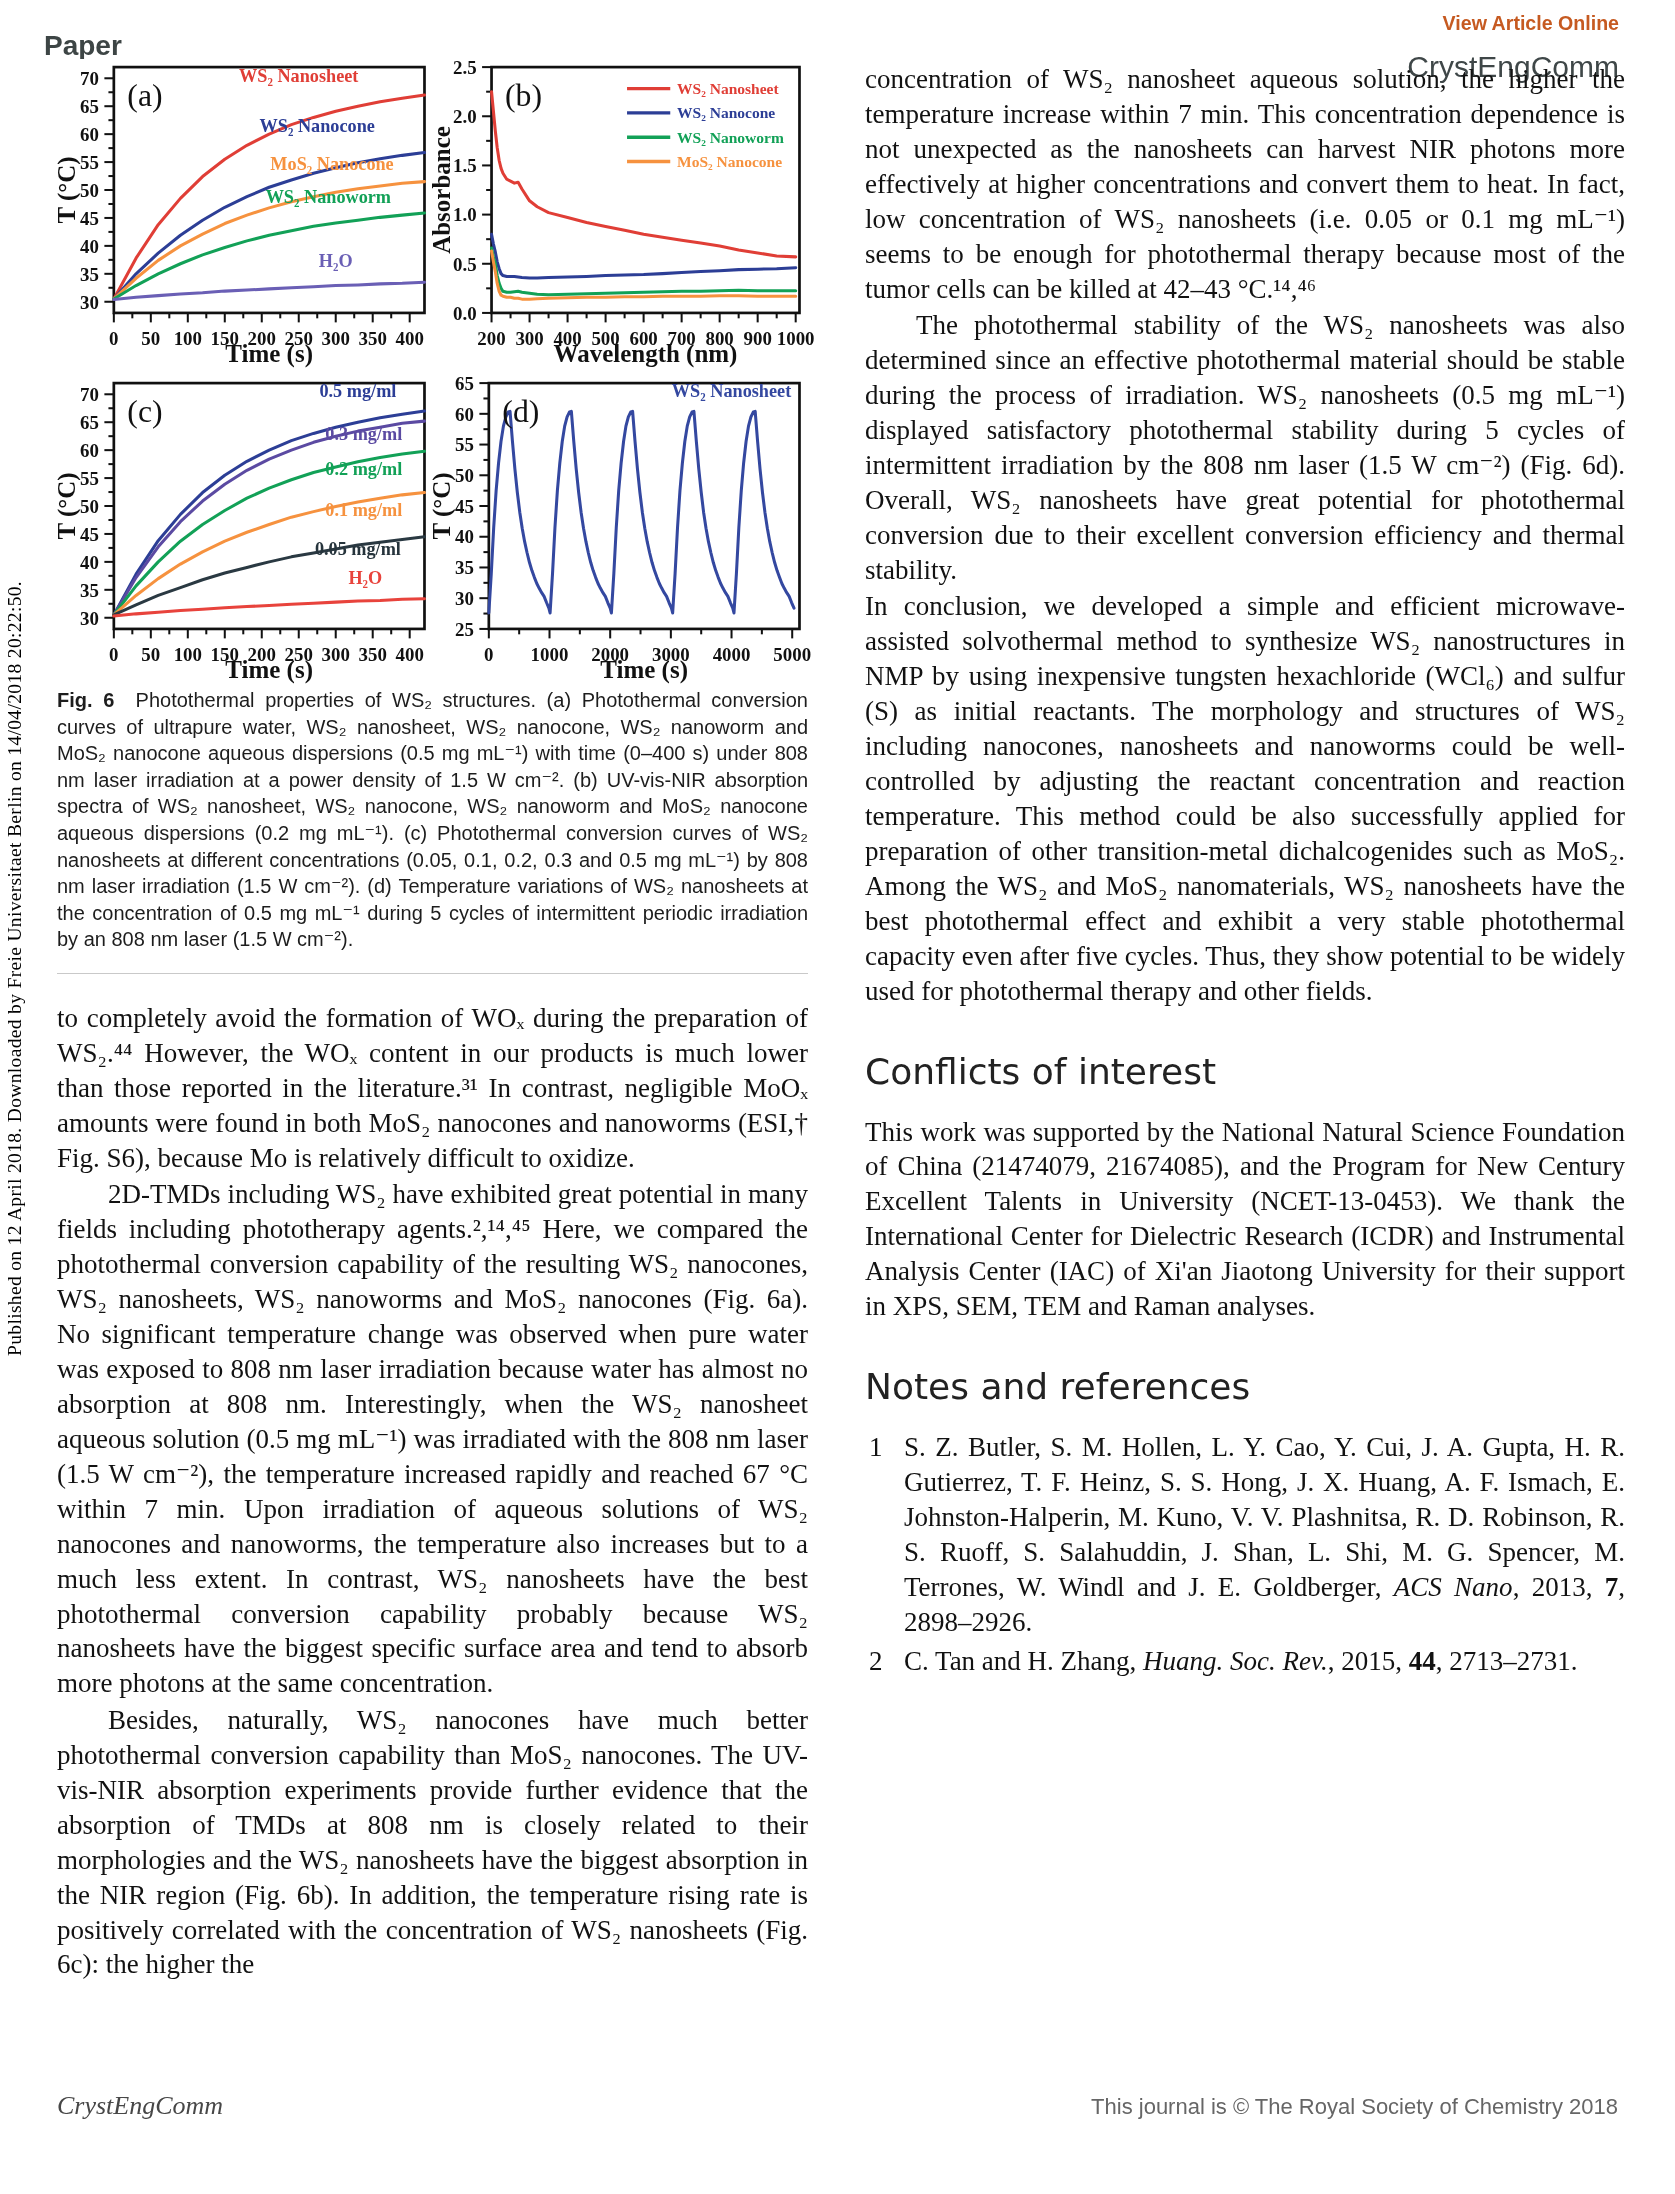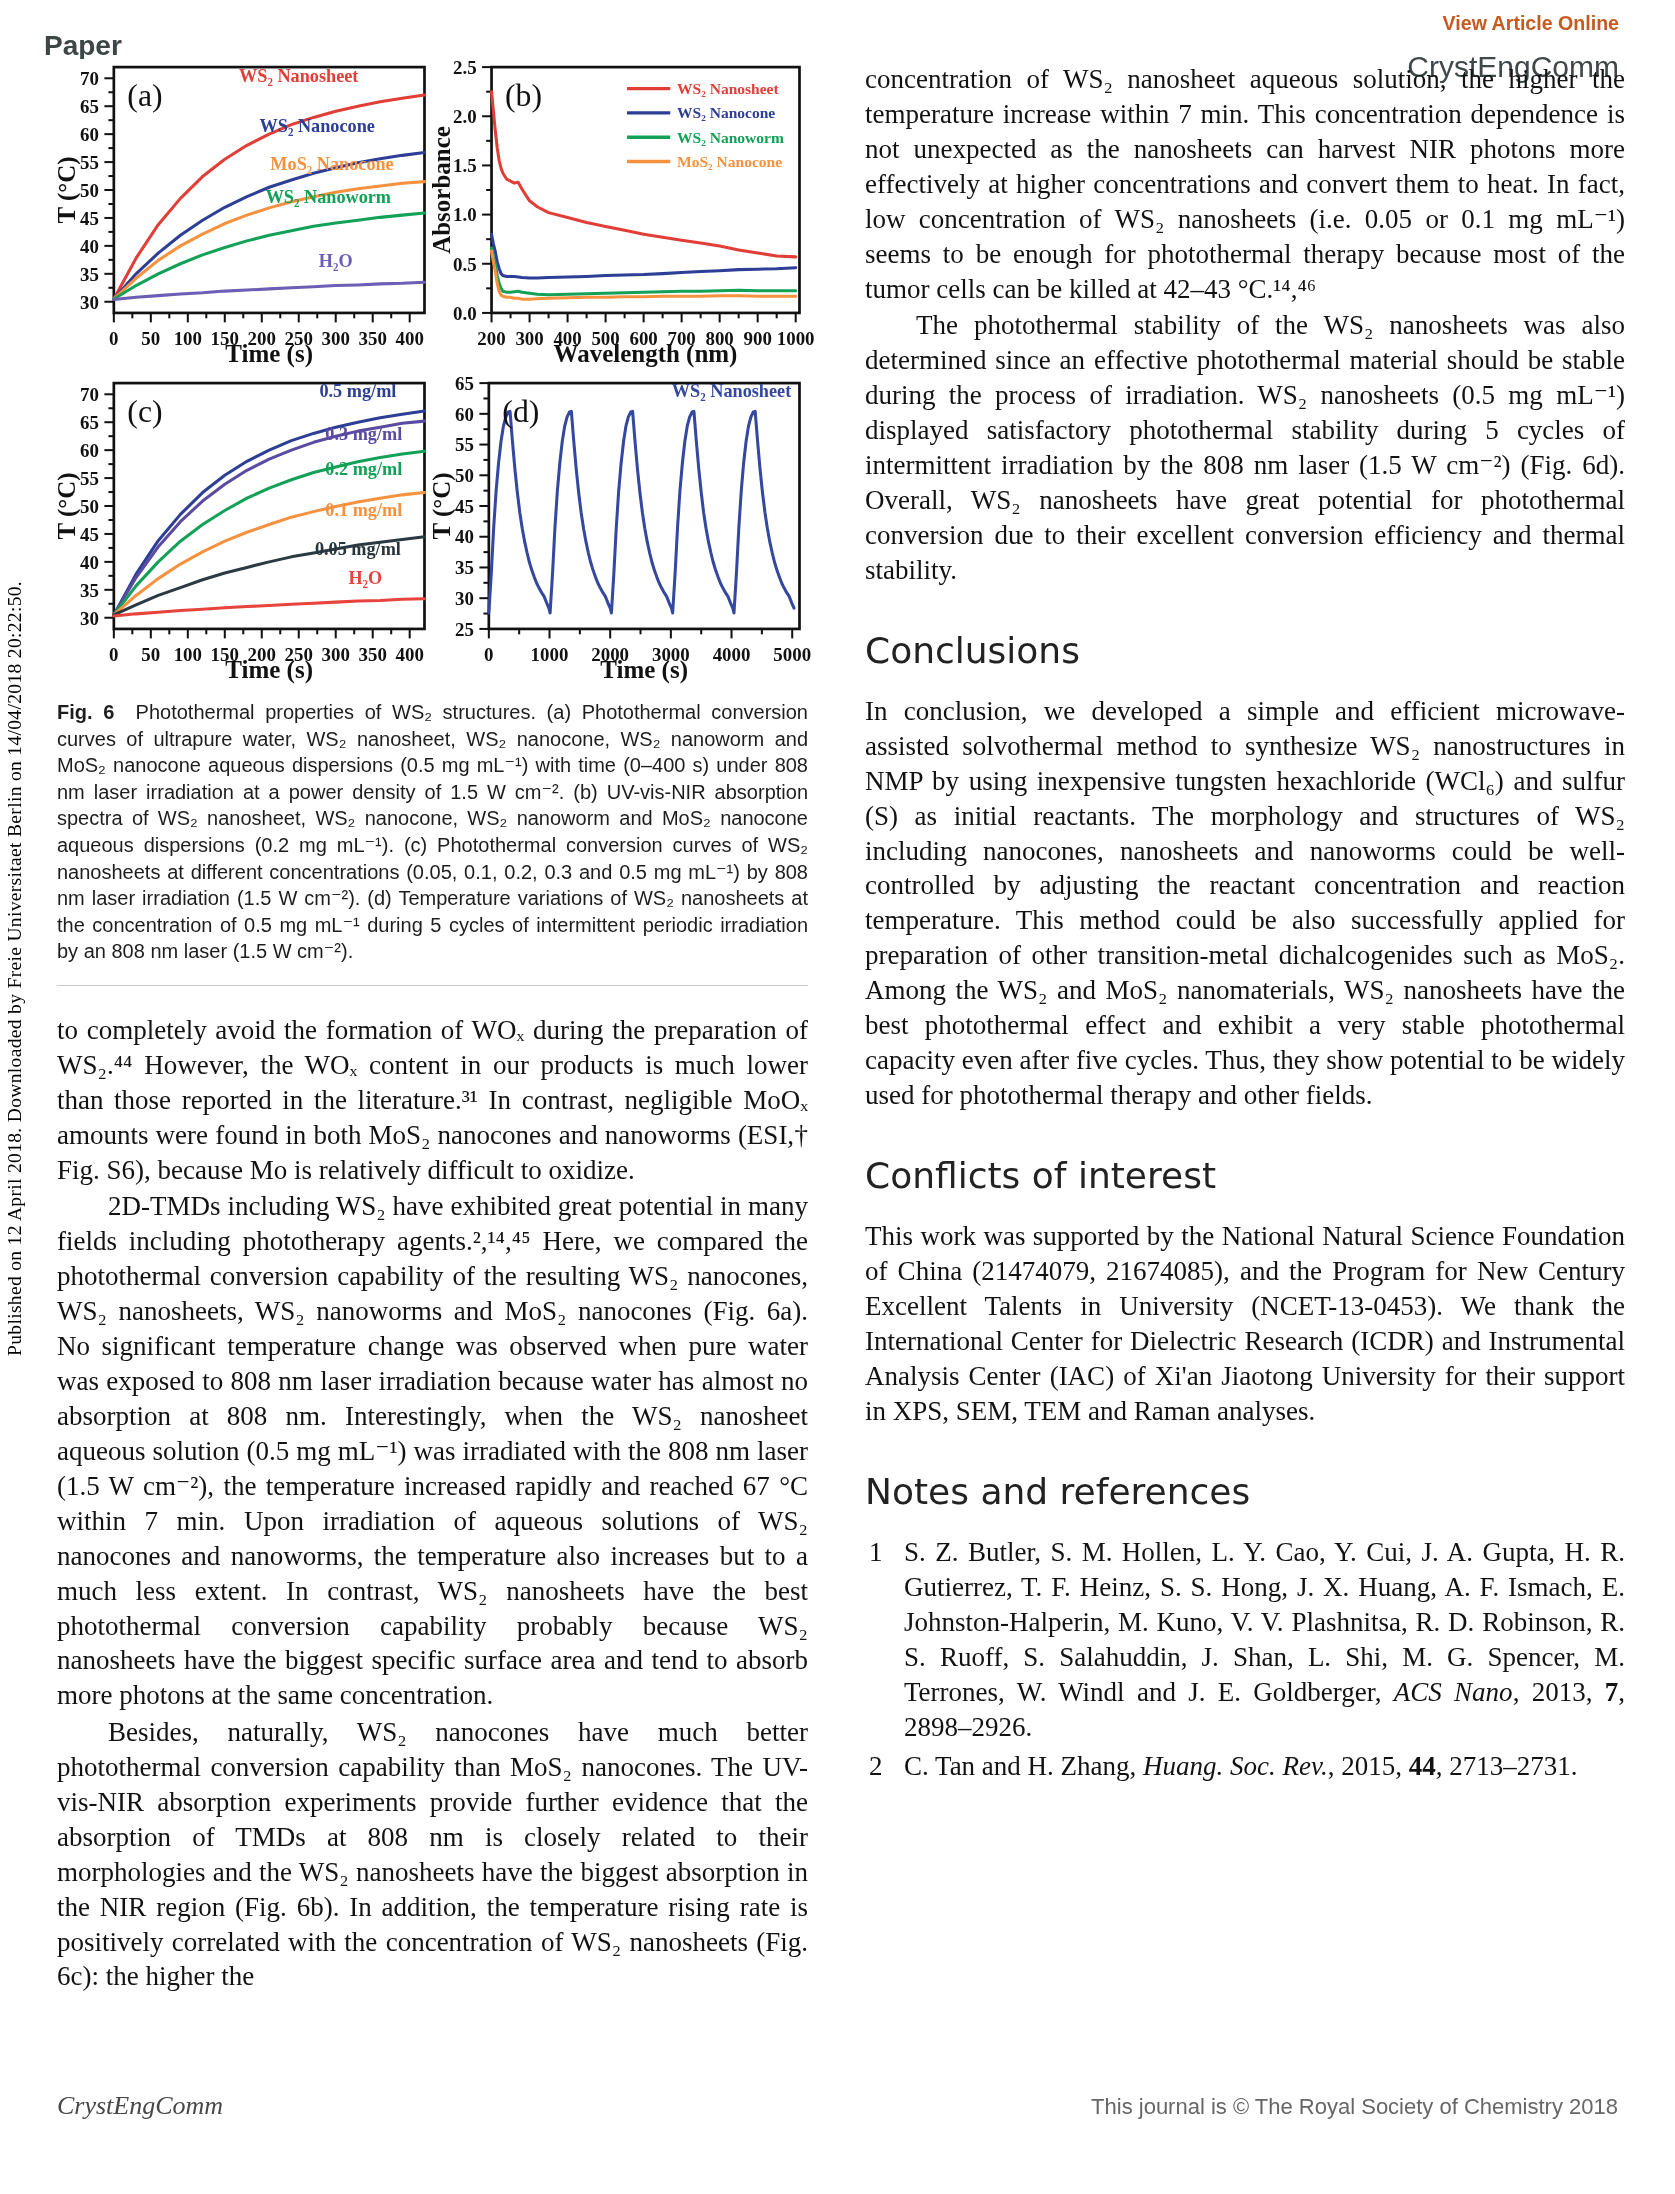--- a/index.html
+++ b/index.html
@@ -16,21 +16,21 @@
   .col-left{position:absolute;left:57px;top:59px;width:751px;}
   .col-right{position:absolute;left:865px;top:62px;width:760px;}
   figure{margin:0;padding:0;}
   .charts{display:grid;grid-template-columns:375px 375px;grid-row-gap:4px;}
   svg.chart{overflow:visible;display:block;}
   .tick{font:700 28px "Liberation Serif",serif;fill:#111;}
   .axis{font:700 37px "Liberation Serif",serif;fill:#111;}
   .panel{font:400 47px "Liberation Serif",serif;fill:#111;}
   .clabel{font:700 27px "Liberation Serif","DejaVu Serif",serif;}
   .legend{font:700 23px "Liberation Serif","DejaVu Serif",serif;}
-  .caption{margin-top:12px;font-family:"Liberation Sans","DejaVu Sans",sans-serif;
+  .caption{margin-top:0;font-family:"Liberation Sans","DejaVu Sans",sans-serif;
            font-size:20px;line-height:1.33;color:#1d1d1d;text-align:justify;}
   .cap-rule{border:none;border-top:1.4px solid #c9c9c9;margin:20px 0 27px 0;}
   p.body{font-size:27px;line-height:1.295;text-align:justify;margin:0;}
   p.body + p.body{margin-top:1.4px;}
   p.indent{text-indent:51px;}
   h2.section{font-family:"DejaVu Sans","Liberation Sans",sans-serif;font-weight:400;
              font-size:36px;color:#222;margin:42px 0 23px 0;letter-spacing:0;}
   .ref{position:relative;padding-left:39px;font-size:27px;line-height:1.295;text-align:justify;margin-top:4px;}
   .ref-num{position:absolute;left:4px;top:0;}
   .footer{position:absolute;left:57px;top:2091px;width:1561px;display:flex;justify-content:space-between;align-items:baseline;}
@@ -317,21 +317,20 @@
     <hr class="cap-rule">
     <p class="body">to completely avoid the formation of WOₓ during the preparation of WS₂.⁴⁴ However, the WOₓ content in our products is much lower than those reported in the literature.³¹ In contrast, negligible MoOₓ amounts were found in both MoS₂ nanocones and nanoworms (ESI,† Fig. S6), because Mo is relatively difficult to oxidize.</p>
     <p class="body indent">2D-TMDs including WS₂ have exhibited great potential in many fields including phototherapy agents.²,¹⁴,⁴⁵ Here, we compared the photothermal conversion capability of the resulting WS₂ nanocones, WS₂ nanosheets, WS₂ nanoworms and MoS₂ nanocones (Fig. 6a). No significant temperature change was observed when pure water was exposed to 808 nm laser irradiation because water has almost no absorption at 808 nm. Interestingly, when the WS₂ nanosheet aqueous solution (0.5 mg mL⁻¹) was irradiated with the 808 nm laser (1.5 W cm⁻²), the temperature increased rapidly and reached 67 °C within 7 min. Upon irradiation of aqueous solutions of WS₂ nanocones and nanoworms, the temperature also increases but to a much less extent. In contrast, WS₂ nanosheets have the best photothermal conversion capability probably because WS₂ nanosheets have the biggest specific surface area and tend to absorb more photons at the same concentration.</p>
     <p class="body indent">Besides, naturally, WS₂ nanocones have much better photothermal conversion capability than MoS₂ nanocones. The UV-vis-NIR absorption experiments provide further evidence that the absorption of TMDs at 808 nm is closely related to their morphologies and the WS₂ nanosheets have the biggest absorption in the NIR region (Fig. 6b). In addition, the temperature rising rate is positively correlated with the concentration of WS₂ nanosheets (Fig. 6c): the higher the</p>
   </div>
 
   <div class="col-right">
     <p class="body">concentration of WS₂ nanosheet aqueous solution, the higher the temperature increase within 7 min. This concentration dependence is not unexpected as the nanosheets can harvest NIR photons more effectively at higher concentrations and convert them to heat. In fact, low concentration of WS₂ nanosheets (i.e. 0.05 or 0.1 mg mL⁻¹) seems to be enough for photothermal therapy because most of the tumor cells can be killed at 42–43 °C.¹⁴,⁴⁶</p>
     <p class="body indent">The photothermal stability of the WS₂ nanosheets was also determined since an effective photothermal material should be stable during the process of irradiation. WS₂ nanosheets (0.5 mg mL⁻¹) displayed satisfactory photothermal stability during 5 cycles of intermittent irradiation by the 808 nm laser (1.5 W cm⁻²) (Fig. 6d). Overall, WS₂ nanosheets have great potential for photothermal conversion due to their excellent conversion efficiency and thermal stability.</p>
 
-    <h2 class="section">Conclusions</h2>
     <p class="body">In conclusion, we developed a simple and efficient microwave-assisted solvothermal method to synthesize WS₂ nanostructures in NMP by using inexpensive tungsten hexachloride (WCl₆) and sulfur (S) as initial reactants. The morphology and structures of WS₂ including nanocones, nanosheets and nanoworms could be well-controlled by adjusting the reactant concentration and reaction temperature. This method could be also successfully applied for preparation of other transition-metal dichalcogenides such as MoS₂. Among the WS₂ and MoS₂ nanomaterials, WS₂ nanosheets have the best photothermal effect and exhibit a very stable photothermal capacity even after five cycles. Thus, they show potential to be widely used for photothermal therapy and other fields.</p>
 
     <h2 class="section">Conflicts of interest</h2>
 
     <p class="body">This work was supported by the National Natural Science Foundation of China (21474079, 21674085), and the Program for New Century Excellent Talents in University (NCET-13-0453). We thank the International Center for Dielectric Research (ICDR) and Instrumental Analysis Center (IAC) of Xi'an Jiaotong University for their support in XPS, SEM, TEM and Raman analyses.</p>
 
     <h2 class="section">Notes and references</h2>
 
     <div class="ref">
       <span class="ref-num">1</span><span>S. Z. Butler, S. M. Hollen, L. Y. Cao, Y. Cui, J. A. Gupta, H. R. Gutierrez, T. F. Heinz, S. S. Hong, J. X. Huang, A. F. Ismach, E. Johnston-Halperin, M. Kuno, V. V. Plashnitsa, R. D. Robinson, R. S. Ruoff, S. Salahuddin, J. Shan, L. Shi, M. G. Spencer, M. Terrones, W. Windl and J. E. Goldberger, </span><i>ACS Nano</i><span>, 2013, </span><b>7</b><span>, 2898–2926.</span>

